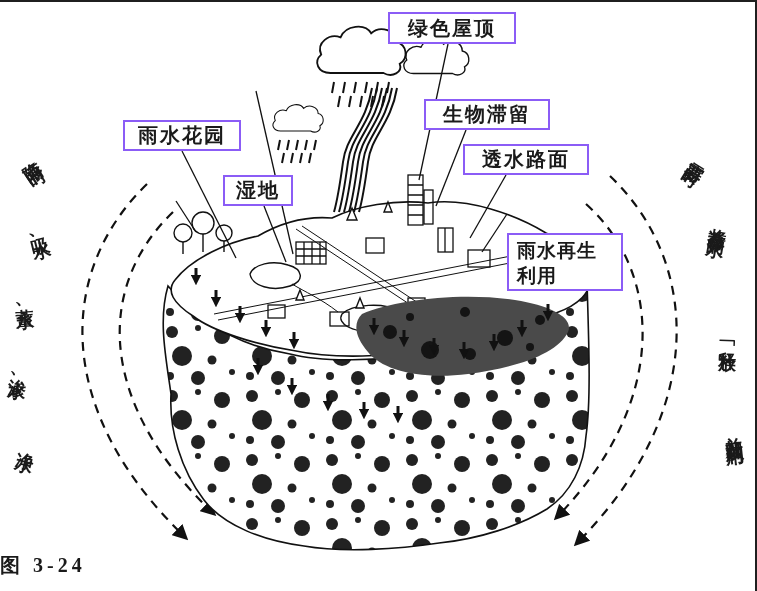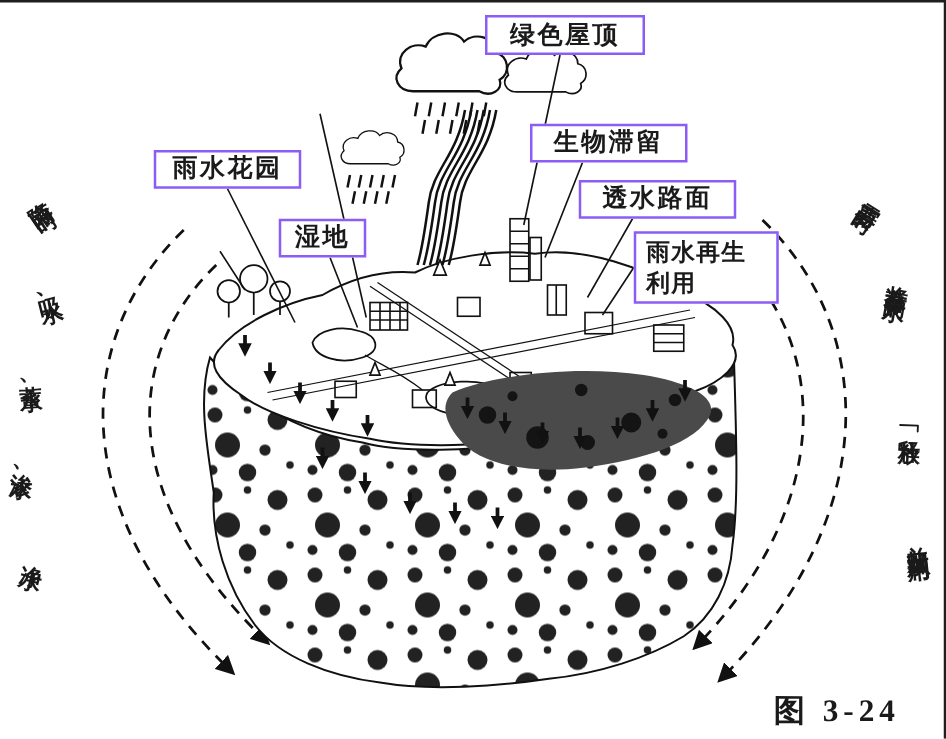--- a/index.html
+++ b/index.html
@@ -8,28 +8,28 @@
     font-family:"Liberation Serif",serif;color:#1a1a1a;
     border-top:2px solid #1f1f1f;border-right:2px solid #1f1f1f;box-sizing:border-box;
   }
   .stage svg{position:absolute;left:0;top:0;}
   .callout{
     position:absolute;border:2px solid #8b5cf6;background:#fff;z-index:5;
     display:flex;align-items:center;justify-content:center;
     font-size:20px;font-weight:600;letter-spacing:2px;line-height:25px;box-sizing:border-box;
     white-space:normal;
   }
-  .callout.wrap{justify-content:flex-start;align-items:flex-start;padding:3px 8px;font-size:19px;letter-spacing:1px;}
+  .callout.wrap{justify-content:flex-start;align-items:flex-start;padding:3px 8px;font-size:19px;letter-spacing:1px;margin-top:48px;}
   .vtext{
     position:absolute;writing-mode:vertical-rl;text-orientation:upright;z-index:4;
     font-size:18px;font-weight:600;letter-spacing:3px;color:#1a1a1a;
   }
   .caption{
-    position:absolute;left:0;top:550px;width:720px;text-align:right;z-index:5;
-    font-size:25px;font-weight:600;letter-spacing:4px;
+    position:absolute;left:0;top:550px;width:720px;text-align:left;z-index:5;
+    font-size:20px;font-weight:600;letter-spacing:4px;
   }
   .ink{stroke:#111;fill:none;}
 </style>
 </head>
 <body>
 
 <div class="stage">
 
   <svg width="757" height="591" viewBox="0 0 757 591">
     <defs>

